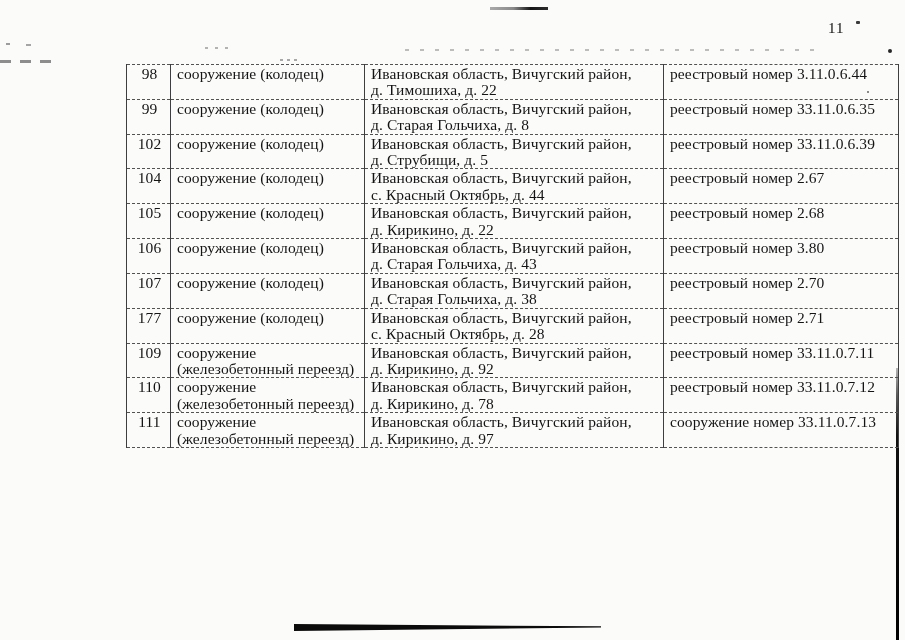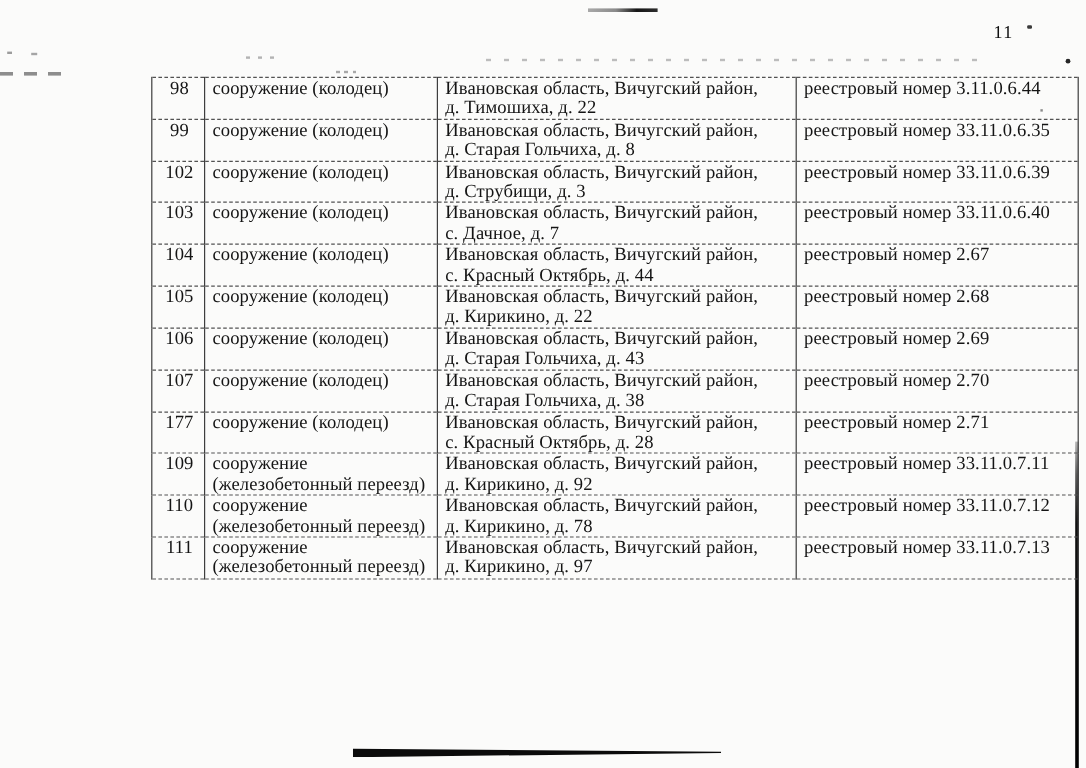--- a/index.html
+++ b/index.html
@@ -143,43 +143,28 @@
         </tr>
         <tr>
           <td class="c-num">
             <div>102</div>
           </td>
           <td class="c-type">
             <div>сооружение (колодец)</div>
           </td>
           <td class="c-addr">
             <div>Ивановская область, Вичугский район,</div>
-            <div>д. Струбищи, д. 3</div>
+            <div>д. Струбищи, д. 5</div>
           </td>
           <td class="c-reg">
             <div>реестровый номер 33.11.0.6.39</div>
           </td>
         </tr>
         <tr>
           <td class="c-num">
-            <div>103</div>
-          </td>
-          <td class="c-type">
-            <div>сооружение (колодец)</div>
-          </td>
-          <td class="c-addr">
-            <div>Ивановская область, Вичугский район,</div>
-            <div>с. Дачное, д. 7</div>
-          </td>
-          <td class="c-reg">
-            <div>реестровый номер 33.11.0.6.40</div>
-          </td>
-        </tr>
-        <tr>
-          <td class="c-num">
             <div>104</div>
           </td>
           <td class="c-type">
             <div>сооружение (колодец)</div>
           </td>
           <td class="c-addr">
             <div>Ивановская область, Вичугский район,</div>
             <div>с. Красный Октябрь, д. 44</div>
           </td>
           <td class="c-reg">
@@ -206,21 +191,21 @@
             <div>106</div>
           </td>
           <td class="c-type">
             <div>сооружение (колодец)</div>
           </td>
           <td class="c-addr">
             <div>Ивановская область, Вичугский район,</div>
             <div>д. Старая Гольчиха, д. 43</div>
           </td>
           <td class="c-reg">
-            <div>реестровый номер 2.69</div>
+            <div>реестровый номер 3.80</div>
           </td>
         </tr>
         <tr>
           <td class="c-num">
             <div>107</div>
           </td>
           <td class="c-type">
             <div>сооружение (колодец)</div>
           </td>
           <td class="c-addr">
@@ -284,19 +269,19 @@
           </td>
           <td class="c-type">
             <div>сооружение</div>
             <div>(железобетонный переезд)</div>
           </td>
           <td class="c-addr">
             <div>Ивановская область, Вичугский район,</div>
             <div>д. Кирикино, д. 97</div>
           </td>
           <td class="c-reg">
-            <div>реестровый номер 33.11.0.7.13</div>
+            <div>сооружение номер 33.11.0.7.13</div>
           </td>
         </tr>
       </tbody>
   </table>
 
 </div>
 
 </body></html>

